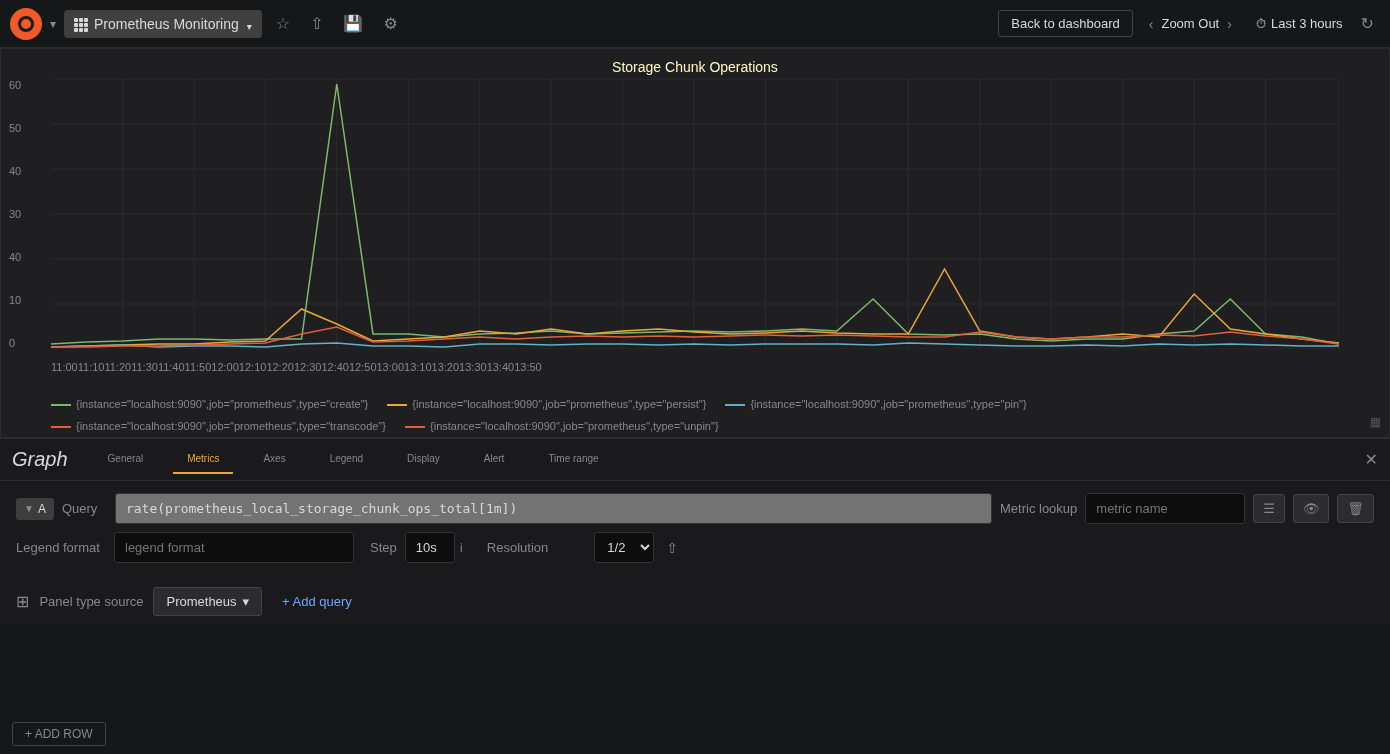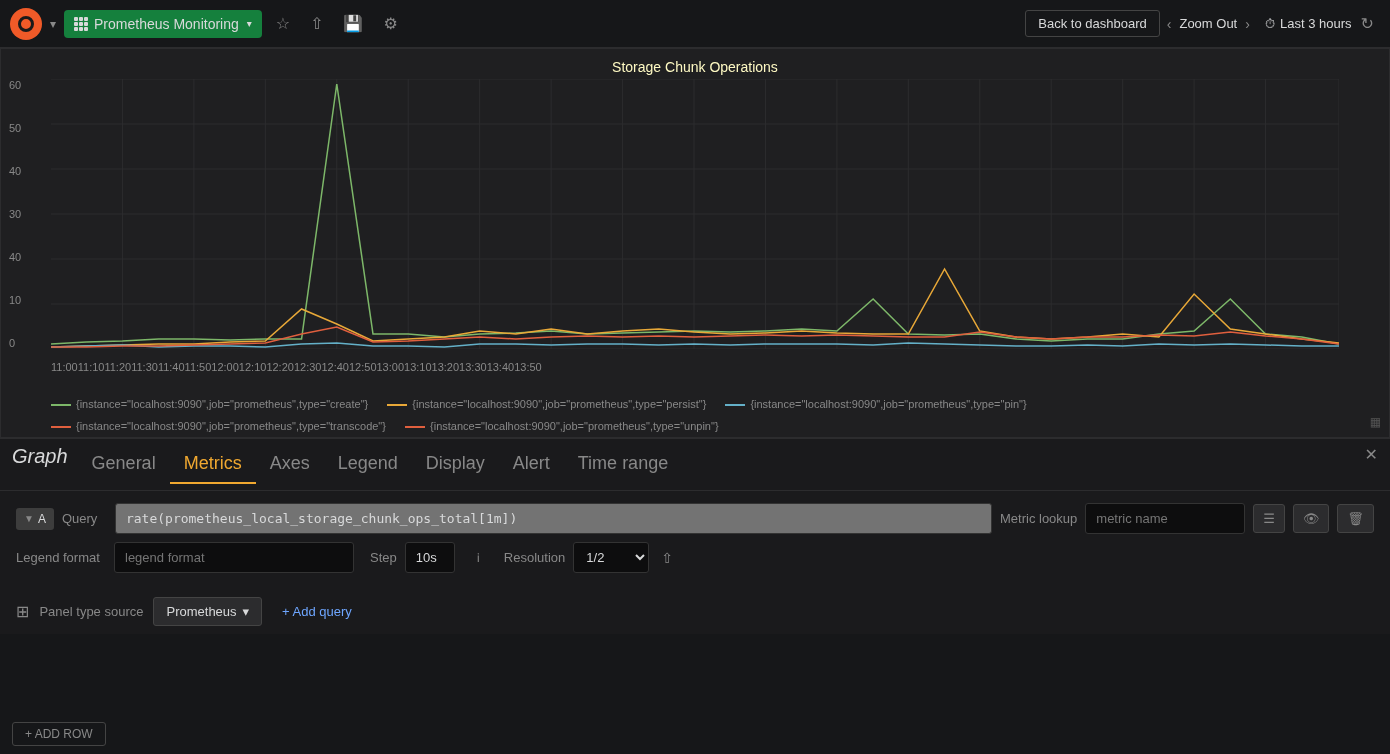--- a/index.html
+++ b/index.html
@@ -37,22 +37,22 @@
       border: 3px solid #1a1a1a;
       border-radius: 50%;
       background: transparent;
     }
     .dropdown-arrow {
       color: #d8d9da;
       font-size: 10px;
       margin-left: 2px;
     }
     .dashboard-title-btn {
-      display: flex; align-items: center;
-      background: #15803d;
+      display: flex; align-items: flex-end;
+      background: #404040;
       border: none;
       color: #d8d9da;
       padding: 6px 10px;
       border-radius: 4px;
       cursor: pointer;
       gap: 6px;
       font-size: 14px;
     }
     .dashboard-title-btn .icon-grid {
       display: grid;
@@ -70,21 +70,21 @@
       color: #888;
       cursor: pointer;
       font-size: 16px;
       padding: 4px 6px;
       border-radius: 3px;
     }
     .header-right {
       margin-left: auto;
       display: flex;
       align-items: center;
-      gap: 3px;
+      gap: 12px;
     }
     .back-btn {
       background: none;
       border: 1px solid #444;
       color: #d8d9da;
       padding: 5px 12px;
       border-radius: 3px;
       cursor: pointer;
       font-size: 13px;
     }
@@ -186,37 +186,38 @@
       font-size: 12px;
     }
 
     
     .panel-edit {
       background: #1a1a1c;
       border-top: 1px solid #2c2c2e;
     }
     .panel-edit-header {
       display: flex;
-      align-items: flex-start;
+      align-items: center;
       padding: 6px 12px;
       border-bottom: 1px solid #2c2c2e;
+      gap: 16px;
     }
     .graph-title {
       font-style: italic;
       font-size: 20px;
       color: #d8d9da;
       margin-right: 10px;
     }
     .tab-btn {
       background: none;
       border: none;
       color: #888;
       padding: 8px 14px;
       cursor: pointer;
-      font-size: 18px;
+      font-size: 10px;
       border-bottom: 2px solid transparent;
     }
     .tab-btn.active {
       color: #f0a830;
       border-bottom: 2px solid #f0a830;
     }
     .close-panel-btn {
       margin-left: auto;
       background: none;
       border: none;
@@ -306,21 +307,21 @@
       width: 240px;
     }
     .step-label {
       color: #888;
       font-size: 13px;
       margin-left: 8px;
     }
     .step-input-wrap {
       display: flex;
       align-items: center;
-      gap: 22px;
+      gap: 5px;
     }
     .step-input {
       background: #0d0d0e;
       border: 1px solid #333;
       color: #d8d9da;
       padding: 7px 10px;
       font-size: 13px;
       border-radius: 3px;
       width: 50px;
     }
@@ -338,21 +339,22 @@
       align-items: center;
       gap: 6px;
     }
     .resolution-select {
       background: #0d0d0e;
       border: 1px solid #333;
       color: #d8d9da;
       padding: 6px 8px;
       font-size: 13px;
       border-radius: 3px;
-      width: 76px;
+      width: 60px;
+      margin-left: 38px;
     }
     .export-btn {
       background: none;
       border: none;
       color: #888;
       cursor: pointer;
       font-size: 14px;
       padding: 6px;
     }
 

